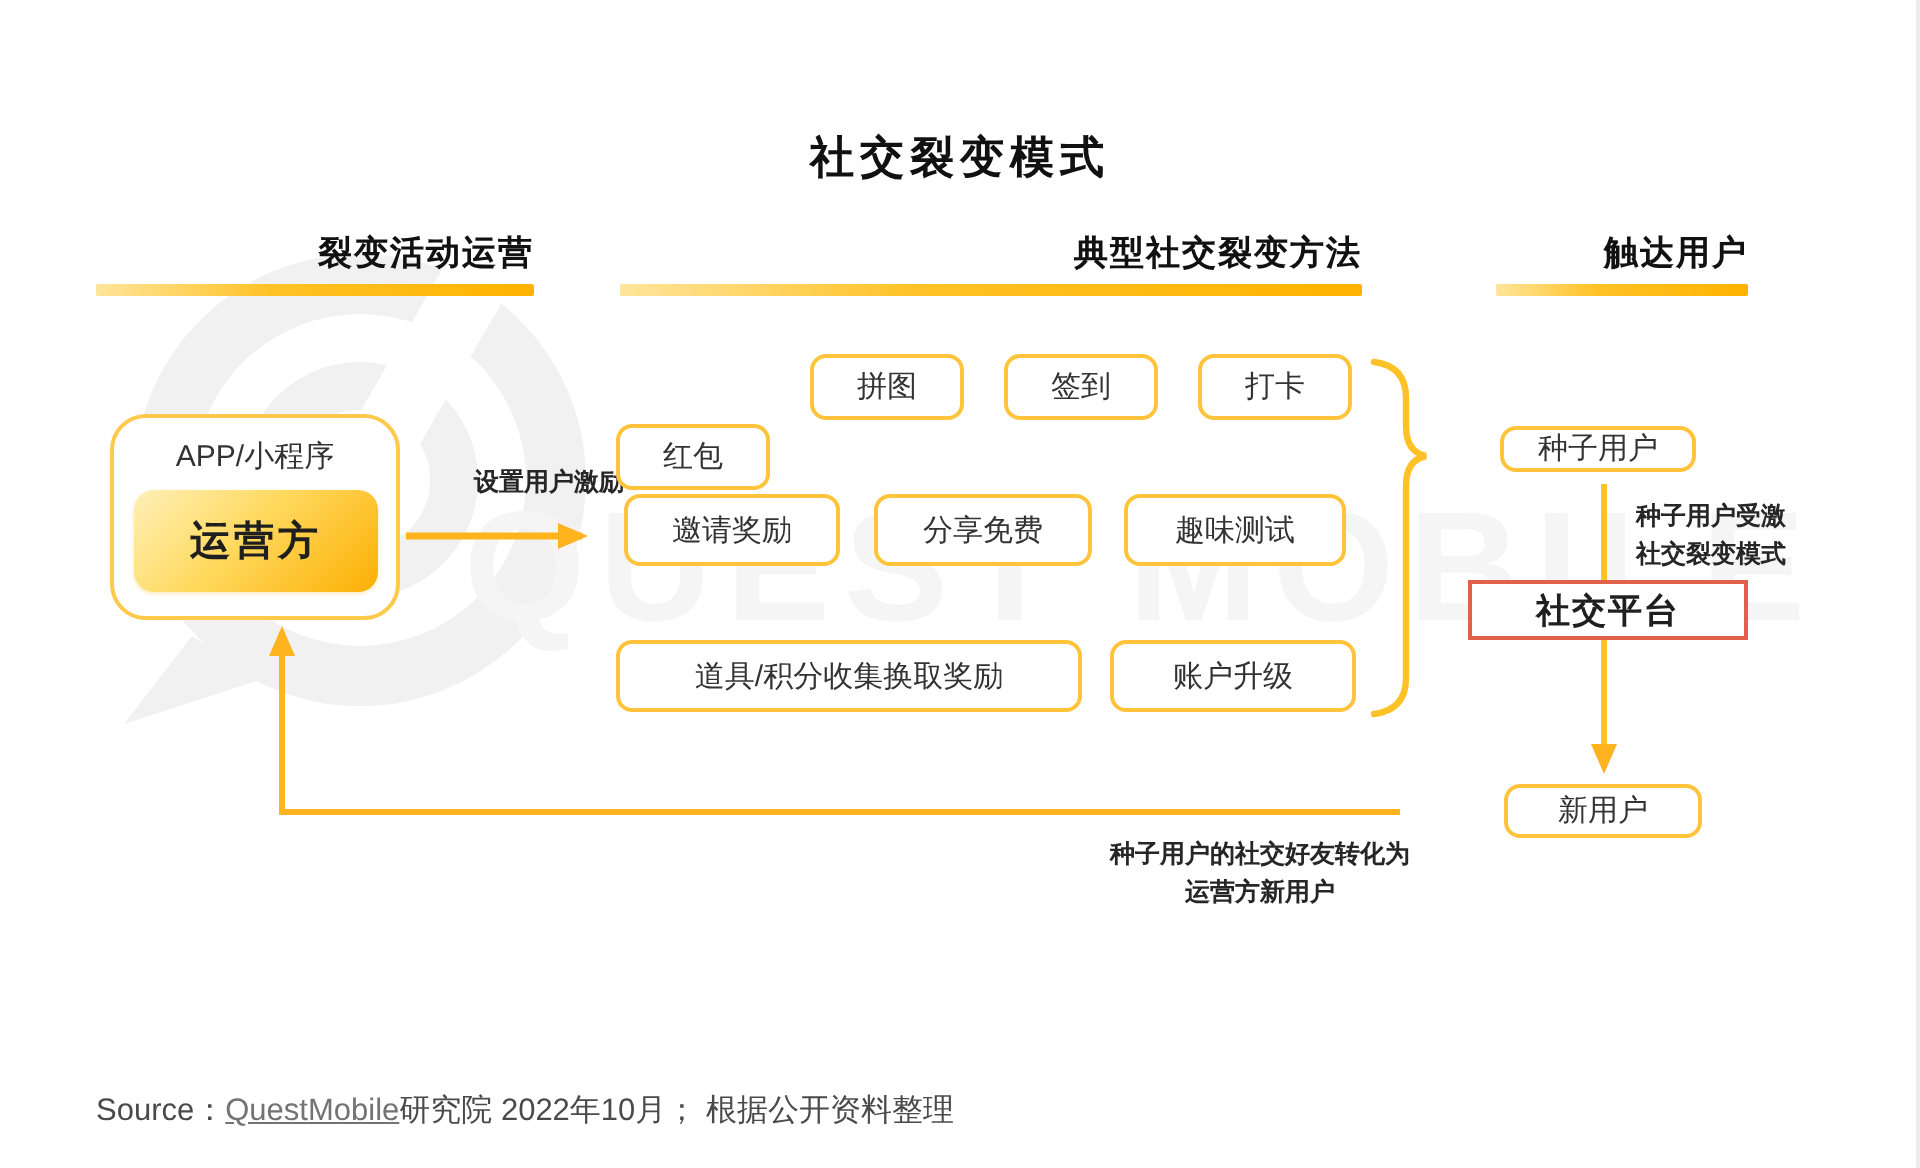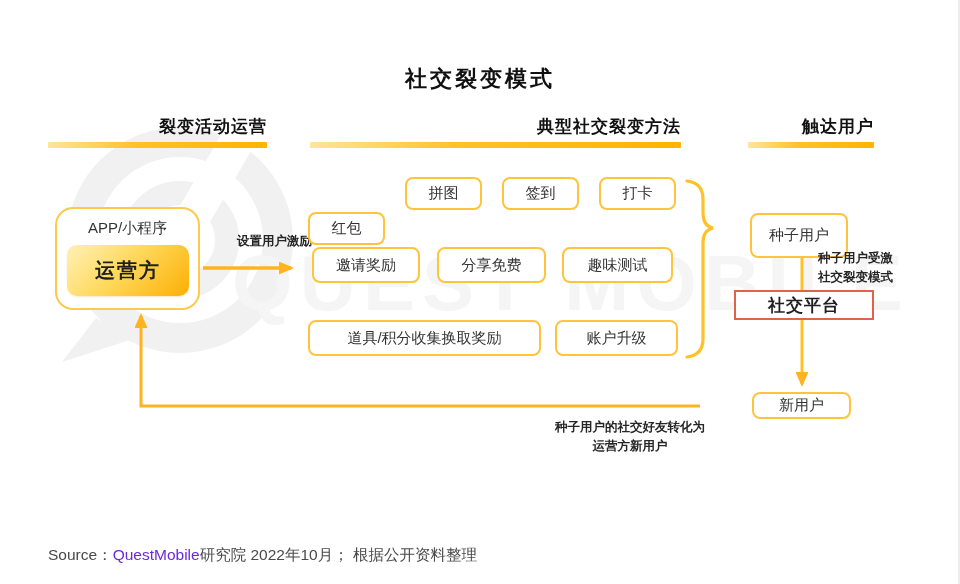--- a/index.html
+++ b/index.html
@@ -58,21 +58,21 @@
   }
   .red-box{
     position:absolute;left:734px;top:290px;width:140px;height:30px;box-sizing:border-box;
     background:#fff;border:2px solid #E2614B;
     display:flex;align-items:center;justify-content:center;
     font-size:17px;font-weight:bold;color:#1f1f1f;letter-spacing:1px;
   }
   .footer{
     position:absolute;left:48px;top:545px;font-size:15.5px;color:#4a4a4a;white-space:nowrap;
   }
-  .footer .brand{color:#6d28d9;}
+  .footer .brand{color:#737373;text-decoration:underline;}
 </style>
 </head>
 <body>
 
 <div class="slide">
 
   <svg class="wm-svg" width="960" height="584">
     <g stroke="#f1f1f1" fill="none">
       <circle cx="180" cy="240" r="98" stroke-width="30"></circle>
       <circle cx="180" cy="240" r="47" stroke-width="24"></circle>
@@ -123,21 +123,21 @@
     <div class="ybox" style="left:502px;top:177px;width:77px;height:33px;">签到</div>
     <div class="ybox" style="left:599px;top:177px;width:77px;height:33px;text-align:right;">打卡</div>
 
     <div class="ybox" style="left:312px;top:247px;width:108px;height:36px;">邀请奖励</div>
     <div class="ybox" style="left:437px;top:247px;width:109px;height:36px;">分享免费</div>
     <div class="ybox" style="left:562px;top:247px;width:111px;height:36px;">趣味测试</div>
 
     <div class="ybox" style="left:308px;top:320px;width:233px;height:36px;">道具/积分收集换取奖励</div>
     <div class="ybox" style="left:555px;top:320px;width:123px;height:36px;">账户升级</div>
 
-    <div class="ybox" style="left:750px;top:213px;width:98px;height:45px;">种子用户</div>
+    <div class="ybox" style="left:750px;top:213px;width:98px;height:23px;">种子用户</div>
 
     <div class="note" style="left:818px;top:249px;">
       <div>种子用户受激</div>
       <div>社交裂变模式</div>
     </div>
 
     <div class="red-box">社交平台</div>
 
     <div class="ybox" style="left:752px;top:392px;width:99px;height:27px;">新用户</div>
 

